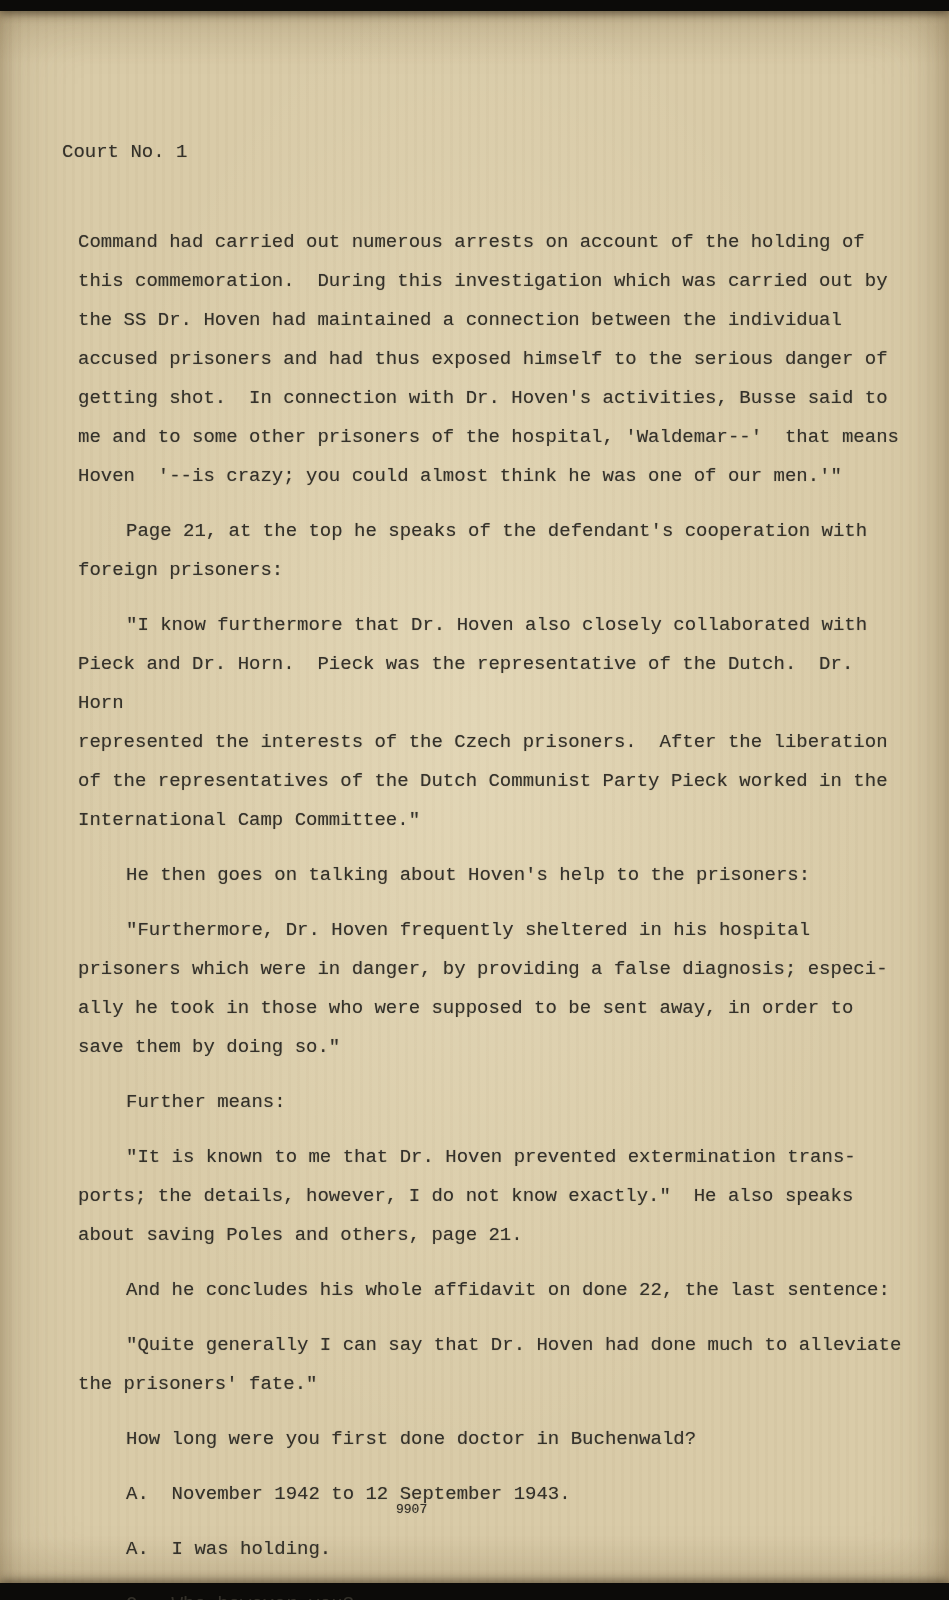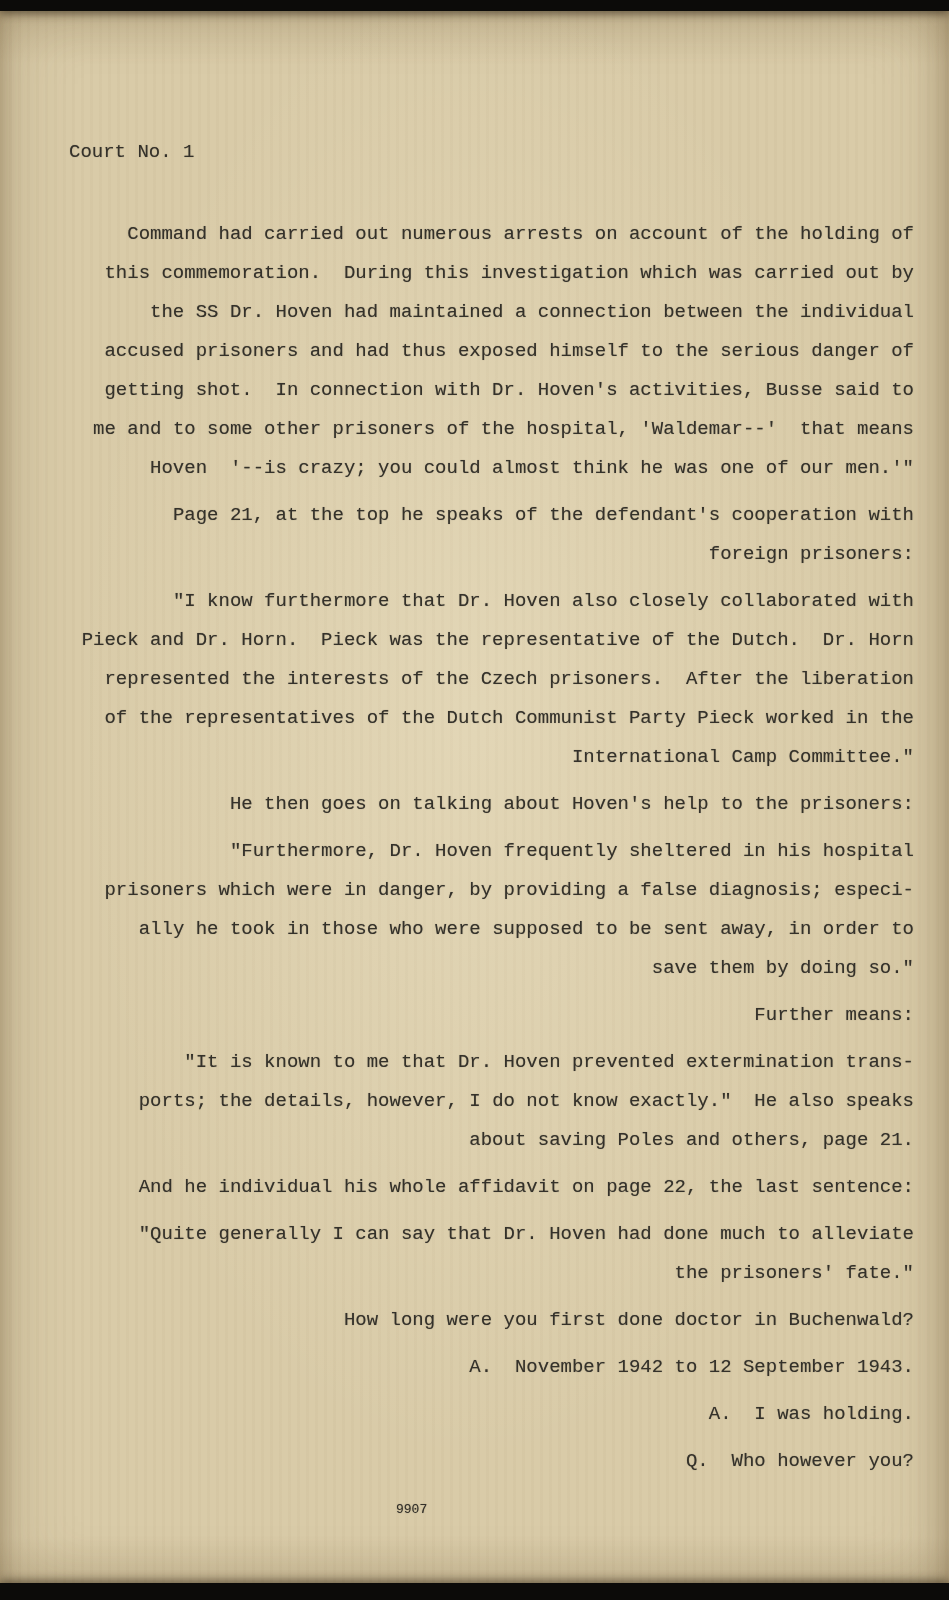--- a/index.html
+++ b/index.html
@@ -43,37 +43,36 @@
     background: #0c0b09;
     box-shadow: 0 -3px 9px rgba(40,30,14,0.5);
   }
   .ink {
     color: #34312a;
     text-shadow: 0 0 1px rgba(52,49,42,0.45);
   }
   .header {
     position: absolute;
     top: 92px;
-    left: 69px;
+    left: 62px;
     font-size: 19px;
     line-height: 24px;
     white-space: pre;
   }
   .body-text {
     position: absolute;
     top: 207px;
     left: 62px;
     width: 860px;
     font-size: 19px;
     line-height: 39px;
   }
   .para {
-    margin: 8px;
+    margin: 16px;
     white-space: pre-wrap;
-    text-align: right;
   }
   .para.indent {
     text-indent: 48px;
   }
   .page-number {
     position: absolute;
     top: 1498px;
     left: 396px;
     font-size: 13px;
     line-height: 24px;
@@ -107,21 +106,21 @@
 International Camp Committee."</p>
     <p class="para indent">He then goes on talking about Hoven's help to the prisoners:</p>
     <p class="para indent">"Furthermore, Dr. Hoven frequently sheltered in his hospital
 prisoners which were in danger, by providing a false diagnosis; especi-
 ally he took in those who were supposed to be sent away, in order to
 save them by doing so."</p>
     <p class="para indent">Further means:</p>
     <p class="para indent">"It is known to me that Dr. Hoven prevented extermination trans-
 ports; the details, however, I do not know exactly."  He also speaks
 about saving Poles and others, page 21.</p>
-    <p class="para indent">And he individual his whole affidavit on page 22, the last sentence:</p>
+    <p class="para indent">And he concludes his whole affidavit on done 22, the last sentence:</p>
     <p class="para indent">"Quite generally I can say that Dr. Hoven had done much to alleviate
 the prisoners' fate."</p>
     <p class="para indent">How long were you first done doctor in Buchenwald?</p>
     <p class="para indent">A.  November 1942 to 12 September 1943.</p>
     <p class="para indent">A.  I was holding.</p>
     <p class="para indent">Q.  Who however you?</p>
   </div>
 
   <div class="page-number ink">9907</div>
 </div>

